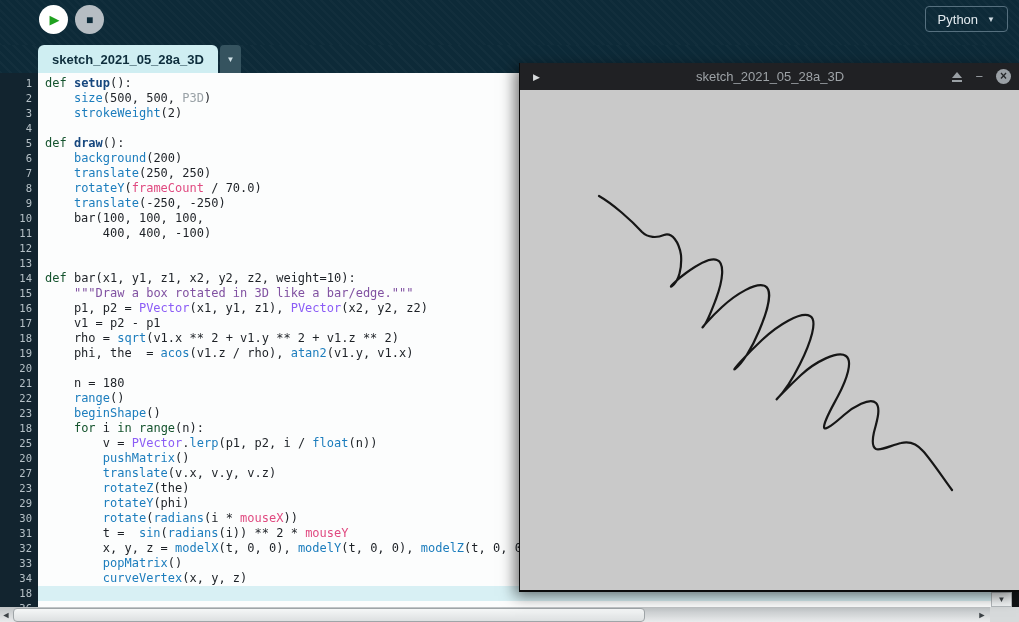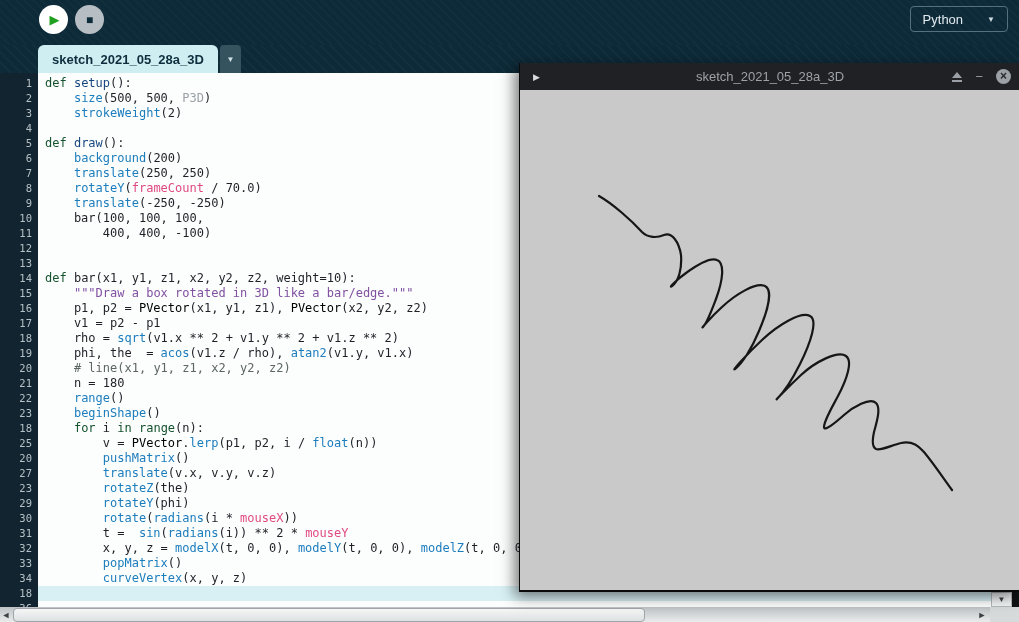--- a/index.html
+++ b/index.html
@@ -10,21 +10,21 @@
   .toolbar{position:absolute;left:0;top:0;width:1019px;height:45px;background:#0d2a38;}
   .toolbar::after{content:"";position:absolute;inset:0;
        background:repeating-linear-gradient(45deg,rgba(255,255,255,.02) 0 2px,transparent 2px 6px);}
   .round-btn{position:absolute;top:5px;width:29px;height:29px;border-radius:50%;
        display:flex;align-items:center;justify-content:center;z-index:2;cursor:pointer;}
   .btn-run{left:39px;background:#ffffff;}
   .btn-run span{color:#1fa11f;font-size:13px;line-height:1;margin-left:2px;}
   .btn-stop{left:75px;background:#b6bdc3;}
   .btn-stop span{color:#0d2b3a;font-size:12px;line-height:1;}
   .mode-btn{position:absolute;top:6px;right:11px;height:26px;padding:0 12px;z-index:2;
-       border:1px solid #56707f;border-radius:4px;display:flex;align-items:center;gap:24px;
+       border:1px solid #56707f;border-radius:4px;display:flex;align-items:center;gap:9px;
        color:#e3ebf0;font-size:13px;cursor:pointer;box-sizing:border-box;}
   .mode-btn .caret{font-size:8px;color:#cfdbe2;}
 
   
   .tabbar{position:absolute;left:0;top:45px;width:1019px;height:28px;background:#0d2a38;}
   .tabbar::after{content:"";position:absolute;inset:0;
        background:repeating-linear-gradient(45deg,rgba(255,255,255,.025) 0 2px,transparent 2px 7px);}
   .tab{position:absolute;left:38px;top:0;width:180px;height:28px;background:#cfeef2;
        border-radius:6px 6px 0 0;display:flex;align-items:center;justify-content:center;
        color:#0e2e3d;font-size:13px;font-weight:bold;z-index:2;cursor:pointer;}
@@ -36,25 +36,25 @@
   .editor{position:absolute;left:0;top:73px;width:1019px;height:534px;background:#fcfdfd;overflow:hidden;}
   .gutter{position:absolute;left:0;top:0;width:38px;height:100%;background:#12242f;
        padding-top:3px;box-sizing:border-box;}
   .gut-num{height:15px;line-height:15px;text-align:right;padding-right:6px;
        color:#b6c1c7;font-family:"DejaVu Sans Mono",monospace;font-size:10.5px;}
   .code{position:absolute;left:38px;top:0;right:0;bottom:0;padding-top:3px;}
   .code-line{height:15px;line-height:15px;white-space:pre;padding-left:7px;
        font-family:"DejaVu Sans Mono",monospace;font-size:12px;}
   .code-line.caret-line{background:#d8f0f4;}
   .tk-k{color:#14532d}
-  .tk-f2{color:#16477e;font-weight:normal}
+  .tk-f2{color:#16477e;font-weight:bold}
   .tk-b{color:#1c7dbd}
   .tk-g{color:#9aa2a7}
   .tk-v{color:#e04a80}
-  .tk-o{color:#000000}
+  .tk-o{color:#8b5cf6}
   .tk-s{color:#8152a2}
   .tk-c{color:#5c6663}
   .tk-p{color:#1d2126}
 
   
   .hscroll{position:absolute;left:0;top:607px;width:990px;height:15px;
        background:linear-gradient(180deg,#bfc3c5,#e9ebec);z-index:3;}
   .hscroll .arr{position:absolute;top:0;width:12px;height:15px;display:flex;align-items:center;
        justify-content:center;color:#3c4246;font-size:9px;cursor:pointer;}
   .hscroll .arr.left{left:0;}
@@ -165,21 +165,21 @@
         <div class="code-line"><span class="tk-p">    bar(100, 100, 100,</span></div>
         <div class="code-line"><span class="tk-p">        400, 400, -100)</span></div>
         <div class="code-line"></div>
         <div class="code-line"></div>
         <div class="code-line"><span class="tk-k">def </span><span class="tk-p">bar(x1, y1, z1, x2, y2, z2, weight=10):</span></div>
         <div class="code-line"><span class="tk-p">    </span><span class="tk-s">"""Draw a box rotated in 3D like a bar/edge."""</span></div>
         <div class="code-line"><span class="tk-p">    p1, p2 = </span><span class="tk-o">PVector</span><span class="tk-p">(x1, y1, z1), </span><span class="tk-o">PVector</span><span class="tk-p">(x2, y2, z2)</span></div>
         <div class="code-line"><span class="tk-p">    v1 = p2 - p1</span></div>
         <div class="code-line"><span class="tk-p">    rho = </span><span class="tk-b">sqrt</span><span class="tk-p">(v1.x ** 2 + v1.y ** 2 + v1.z ** 2)</span></div>
         <div class="code-line"><span class="tk-p">    phi, the  = </span><span class="tk-b">acos</span><span class="tk-p">(v1.z / rho), </span><span class="tk-b">atan2</span><span class="tk-p">(v1.y, v1.x)</span></div>
-        <div class="code-line"><span class="tk-p">    </span><span class="tk-c"># line(x1, y1, z1, x2, y2, z2)</span></div>
+        <div class="code-line"><span class="tk-p">    </span></div>
         <div class="code-line"><span class="tk-p">    n = 180</span></div>
         <div class="code-line"><span class="tk-p">    </span><span class="tk-b">range</span><span class="tk-p">()</span></div>
         <div class="code-line"><span class="tk-p">    </span><span class="tk-b">beginShape</span><span class="tk-p">()</span></div>
         <div class="code-line"><span class="tk-p">    </span><span class="tk-k">for</span><span class="tk-p"> i </span><span class="tk-k">in</span><span class="tk-p"> </span><span class="tk-k">range</span><span class="tk-p">(n):</span></div>
         <div class="code-line"><span class="tk-p">        v = </span><span class="tk-o">PVector</span><span class="tk-p">.</span><span class="tk-b">lerp</span><span class="tk-p">(p1, p2, i / </span><span class="tk-b">float</span><span class="tk-p">(n))</span></div>
         <div class="code-line"><span class="tk-p">        </span><span class="tk-b">pushMatrix</span><span class="tk-p">()</span></div>
         <div class="code-line"><span class="tk-p">        </span><span class="tk-b">translate</span><span class="tk-p">(v.x, v.y, v.z)</span></div>
         <div class="code-line"><span class="tk-p">        </span><span class="tk-b">rotateZ</span><span class="tk-p">(the)</span></div>
         <div class="code-line"><span class="tk-p">        </span><span class="tk-b">rotateY</span><span class="tk-p">(phi)</span></div>
         <div class="code-line"><span class="tk-p">        </span><span class="tk-b">rotate</span><span class="tk-p">(</span><span class="tk-b">radians</span><span class="tk-p">(i * </span><span class="tk-v">mouseX</span><span class="tk-p">))</span></div>

